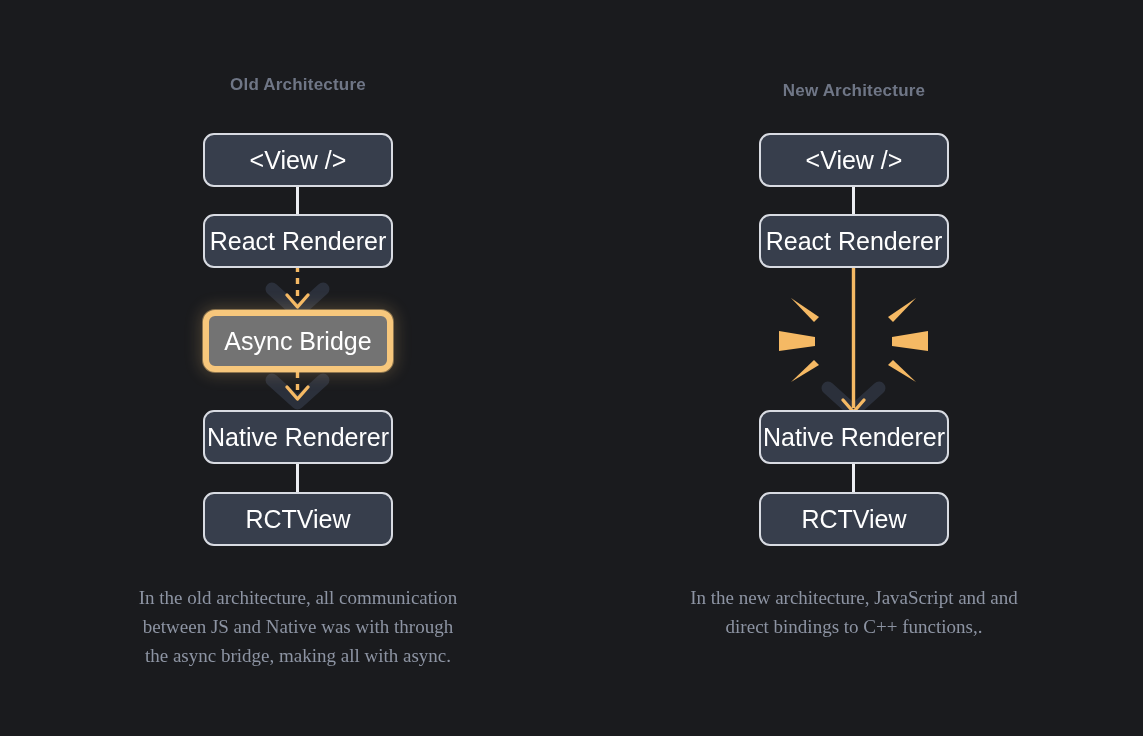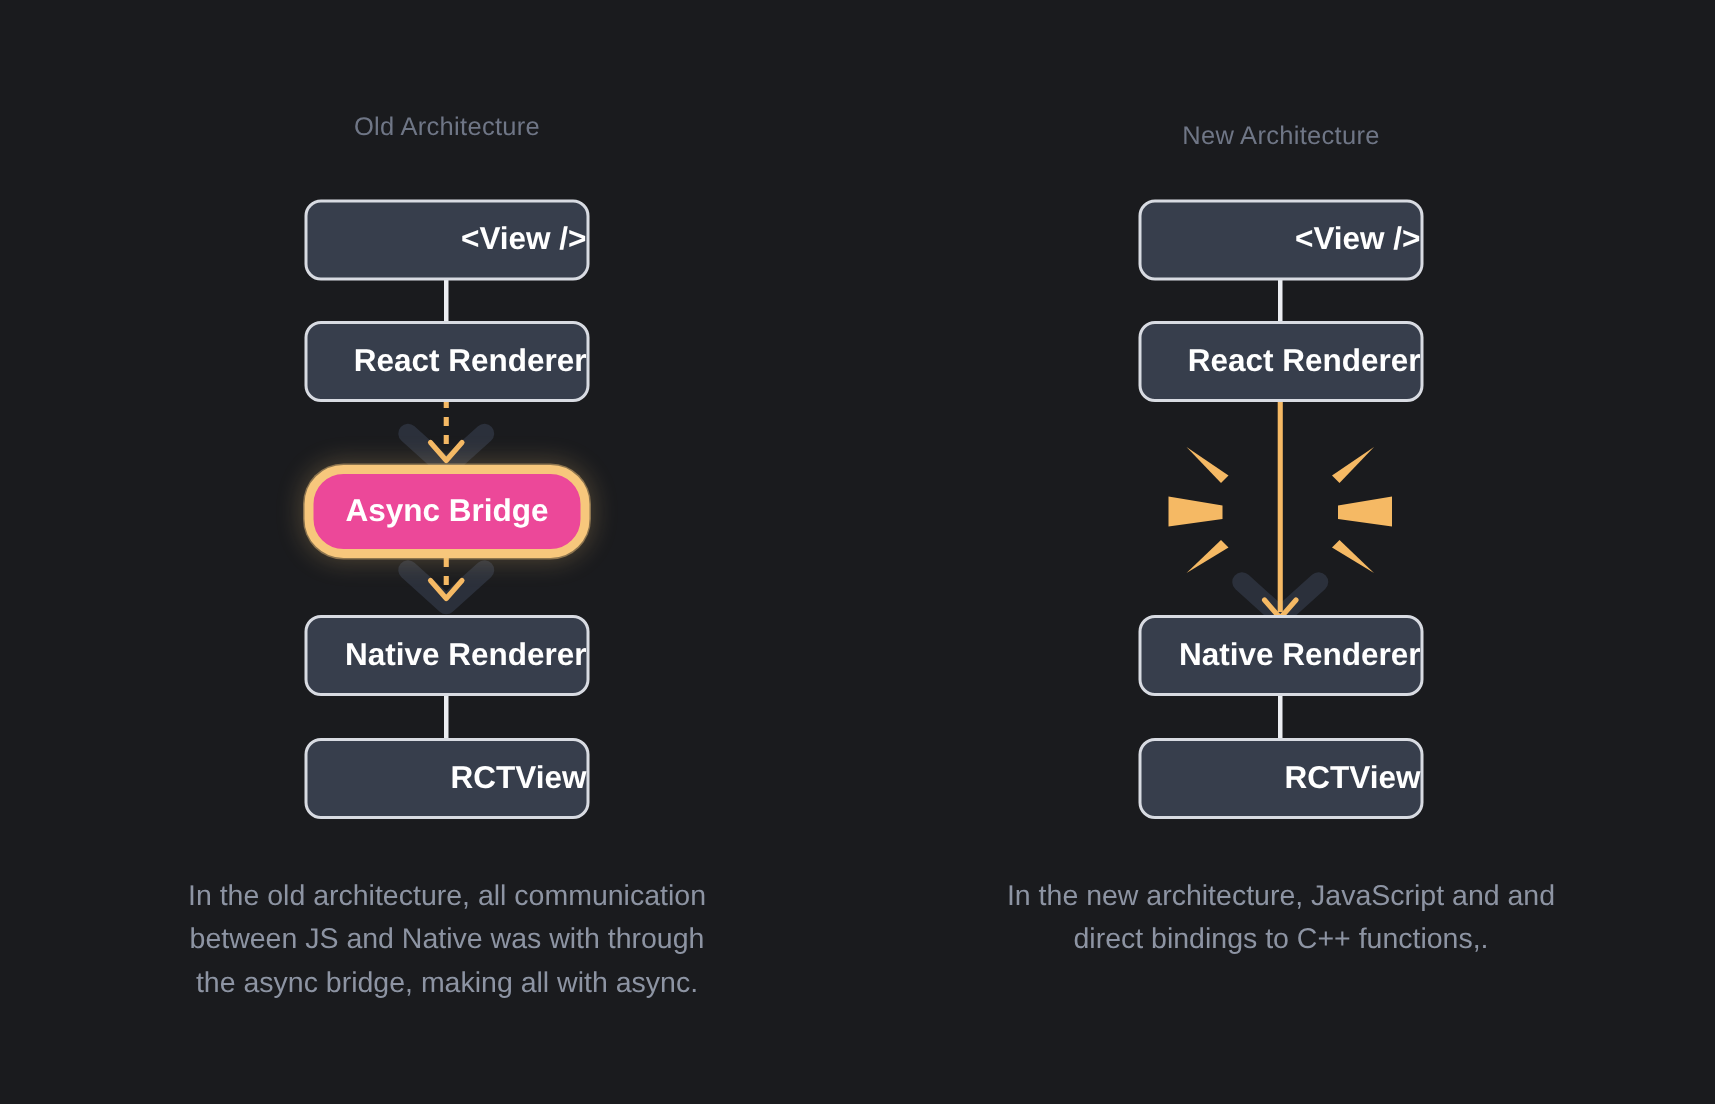--- a/index.html
+++ b/index.html
@@ -31,49 +31,49 @@
   #col-new  { left: 594px; }
 
   .col-title {
     position: absolute;
     width: 520px;
     text-align: center;
     color: #6f7686;
     font-size: 17px;
     letter-spacing: .2px;
     white-space: nowrap;
+    font-weight: bold;
   }
   #title-old { top: 75px; }
   #title-new { top: 81px; }
 
   
   .node {
     position: absolute;
     width: 190px;
     height: 54px;
     left: 165px;
     box-sizing: border-box;
     background: #373e4c;
     border: 2px solid #d8dbe2;
     border-radius: 11px;
     color: #ffffff;
-    font-size: 21px;
+    font-size: 25px;
     display: flex;
     align-items: center;
-    justify-content: flex-end;
+    justify-content: center;
     white-space: nowrap;
     z-index: 4;
-    font-weight: bold;
   }
 
   
   .node.highlight {
-    background: #ec4899;
+    background: #737373;
     border: 6px solid #f7c77c;
-    border-radius: 26px;
+    border-radius: 12px;
     width: 190px;
     height: 62px;
     box-shadow: 0 0 0 1px rgba(247,199,124,.45),
                 0 0 16px 3px rgba(247,199,124,.22);
   }
   .node.highlight > span {
     display: block;
     width: 100%;
     text-align: center;
   }
@@ -104,21 +104,21 @@
     position: absolute;
     left: 10px;
     width: 500px;
     text-align: center;
     color: #8d94a3;
     font-size: 19px;
     line-height: 29px;
   }
   #caption-old { top: 583px; }
   #caption-new { top: 583px; }
-  .caption .ln { display: block; }
+  .caption .ln { display: block; font-family: Liberation Serif, serif; }
 </style>
 </head>
 <body>
 
 <div id="stage">
 
   <div class="col" id="col-old">
 
     <div class="col-title" id="title-old">Old Architecture</div>
 

